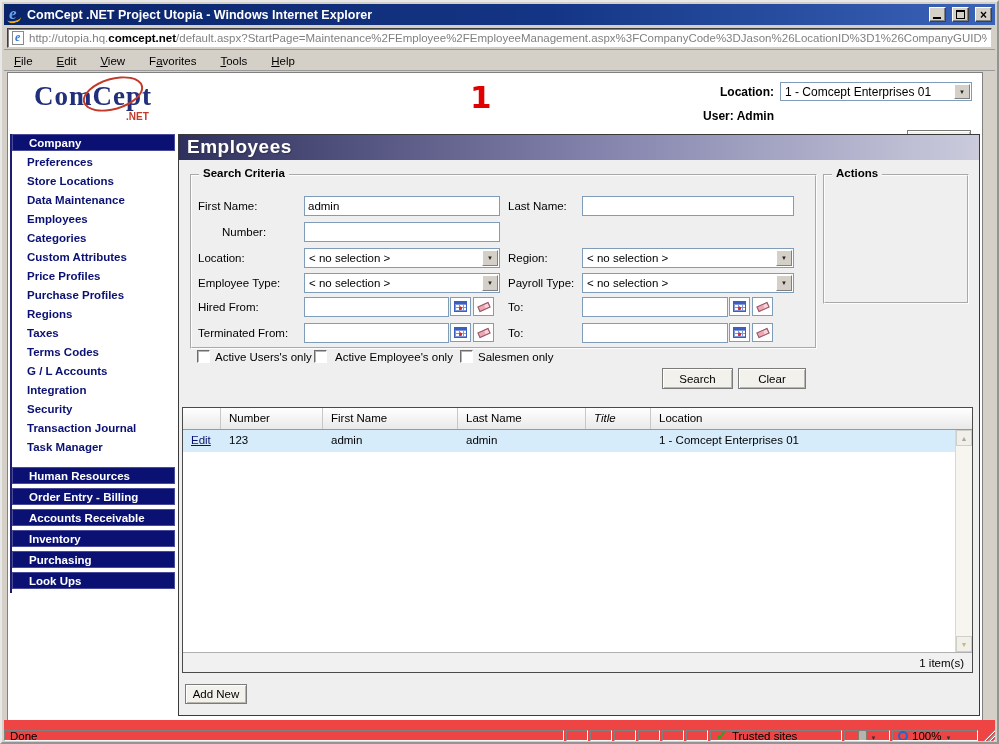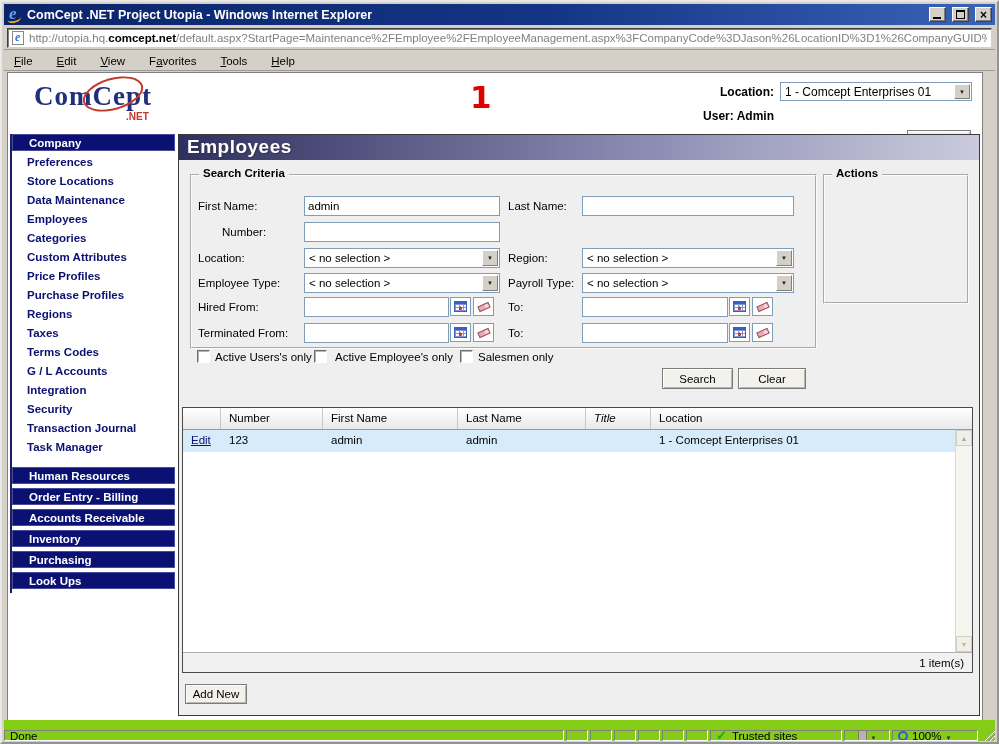--- a/index.html
+++ b/index.html
@@ -139,21 +139,21 @@
   .t-scroll { position:absolute; top:22px; right:0; bottom:20px; width:17px;
     background:#f6f5f0; border-left:1px solid #d8d8d8; }
   .t-scroll-btn { position:absolute; left:0; width:16px; height:16px; background:#f0efe9;
     border:1px solid #cfcfc6; display:flex; align-items:center; justify-content:center; }
   .t-up { top:0; } .t-down { bottom:0; }
   .t-up::after { content:"▲"; font-size:7px; color:#a8a89a; }
   .t-down::after { content:"▼"; font-size:7px; color:#c8b87a; }
   .add-new { position:absolute; left:6px; top:549px; width:62px; height:20px; }
   
   .statusbar { position:absolute; left:2px; bottom:1px; right:2px; height:21px;
-    background:#84cc16; display:flex; align-items:stretch; gap:2px; padding-top:10px; }
+    background:#ef4444; display:flex; align-items:stretch; gap:2px; padding-top:10px; }
   .pane { border:1px solid; border-color:#808080 #ffffff #ffffff #808080;
     display:flex; align-items:center; padding:0 5px; font-size:11.5px;
     overflow:hidden; white-space:nowrap; }
   .p-status { flex:1; }
   .p-sm { width:22px; }
   .p-zone { width:132px; gap:5px; }
   .check-icon::before { content:"✓"; color:#1faa1f; font-weight:bold; font-size:13px; }
   .p-flag { width:46px; justify-content:center; gap:4px; }
   .flag-icon { width:9px; height:11px; background:#b8b4aa; border:1px solid #807c72;
     border-radius:2px 2px 0 0; }

